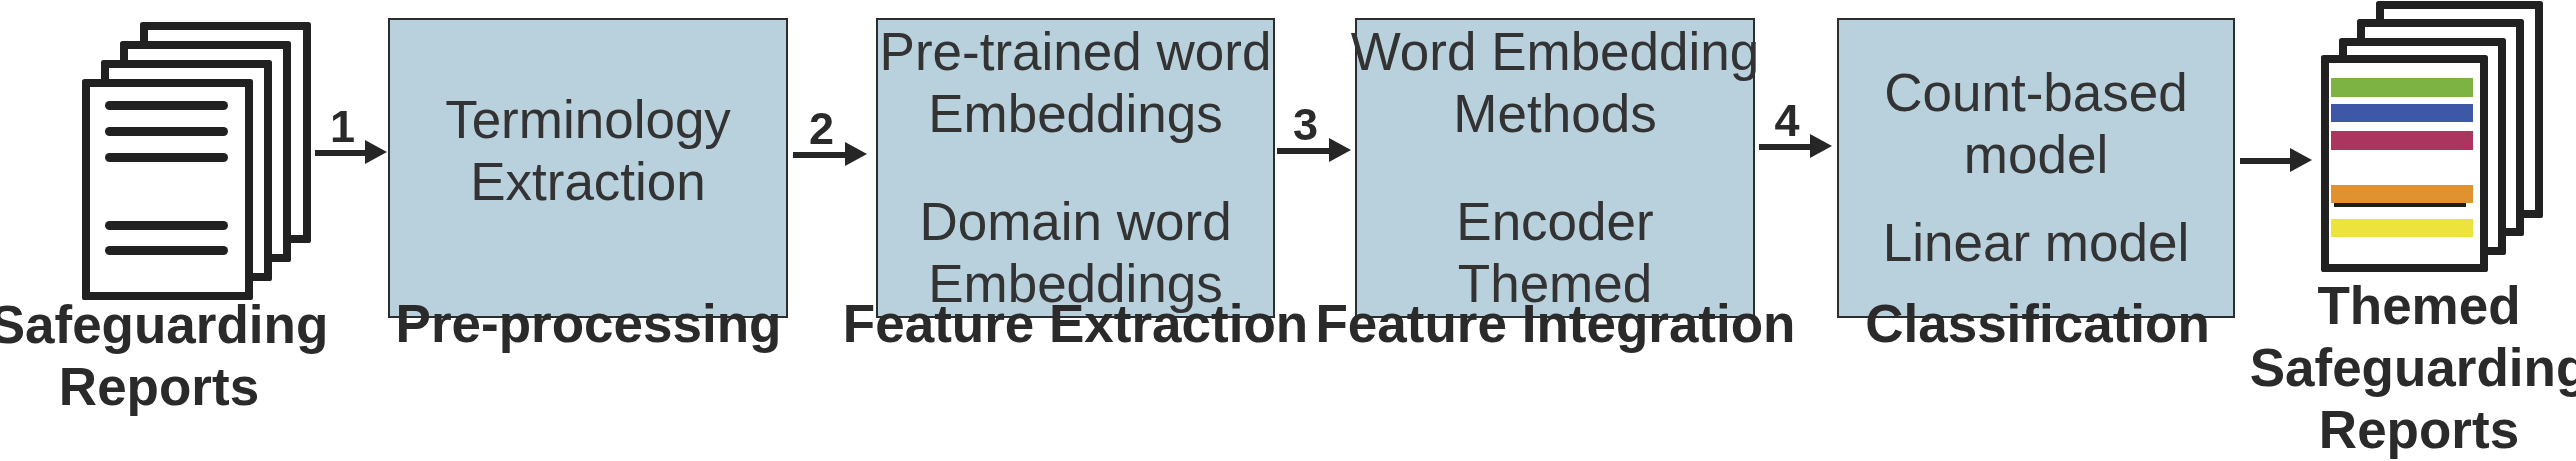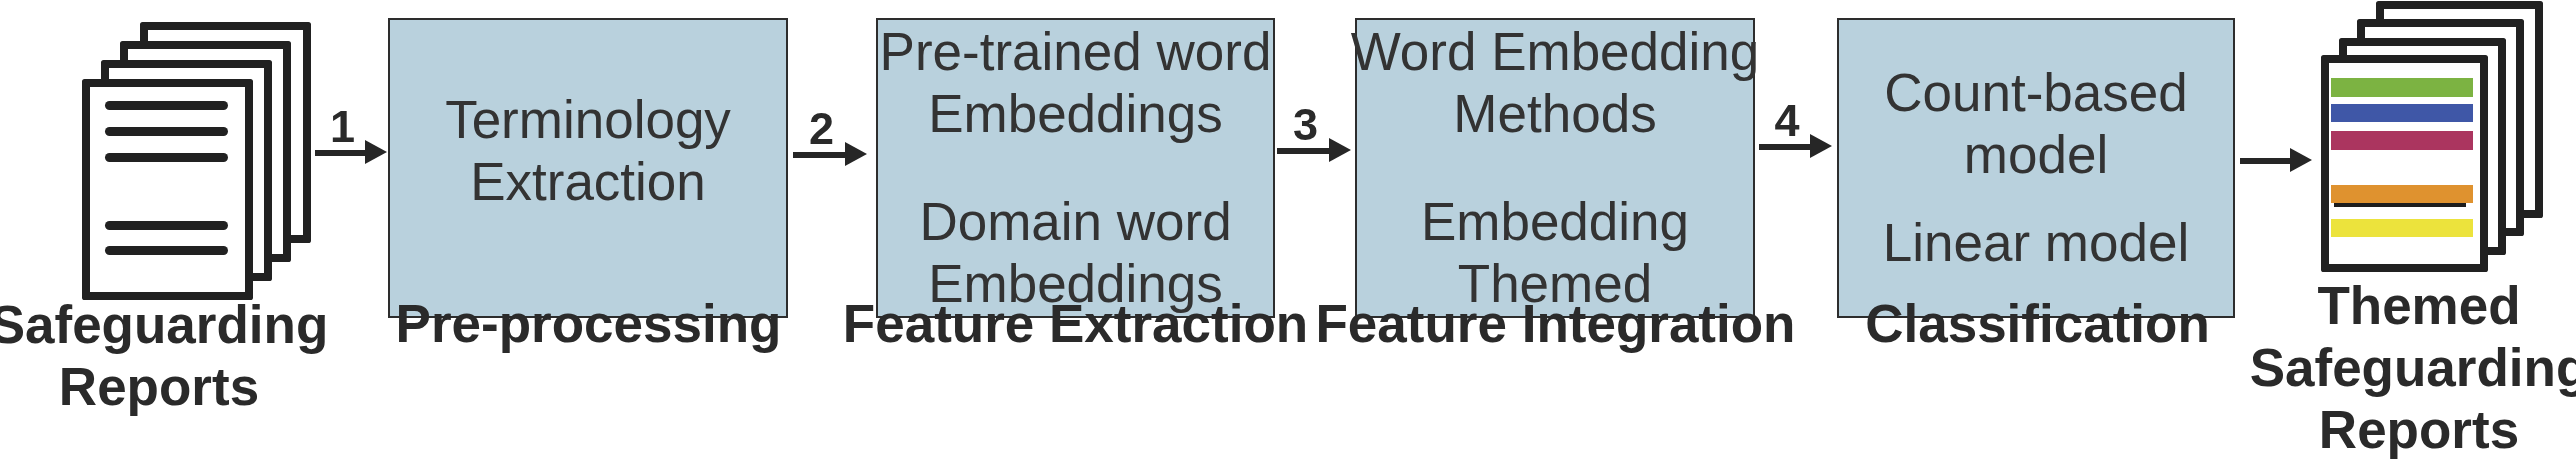--- a/index.html
+++ b/index.html
@@ -102,21 +102,21 @@
     <div class="shaft" style="background-color: rgb(38, 38, 38);"></div>
     <div class="head"></div>
   </div>
 
   <div class="box" style="left: 1355px; top: 18.4px; width: 400px; height: 300px; background-color: rgb(185, 209, 221);">
     <div class="para">
       <div class="bline">Word Embedding</div>
       <div class="bline">Methods</div>
     </div>
     <div class="para gap70">
-      <div class="bline">Embedding</div>
+      <div class="bline">Encoder</div>
       <div class="bline">Themed</div>
     </div>
   </div>
   <div class="caption" style="left:1292px;top:293px;width:527px;">Feature Integration</div>
 
   <div class="arrow" style="left:1759px;top:78px;width:73px;">
     <div class="num">4</div>
     <div class="shaft" style="background-color: rgb(38, 38, 38);"></div>
     <div class="head"></div>
   </div>

